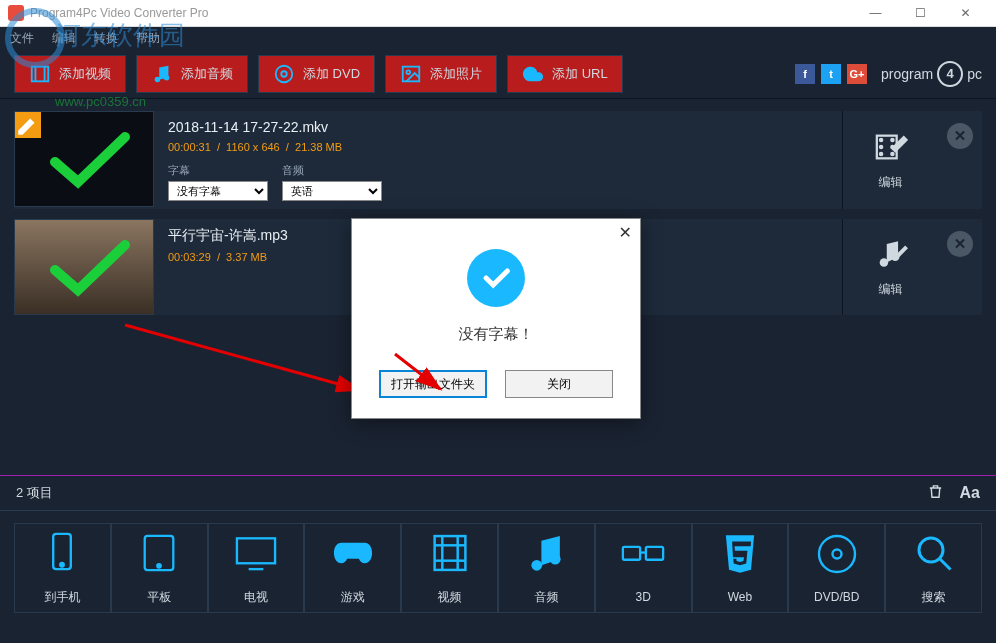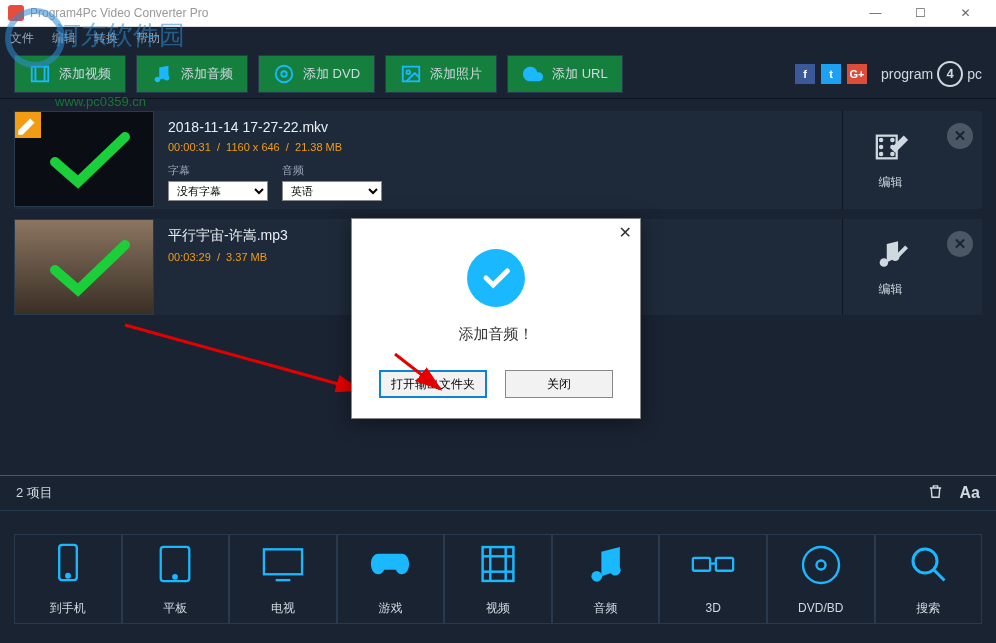--- a/index.html
+++ b/index.html
@@ -13,21 +13,21 @@
 
 .menubar { height: 22px; background: #1a2332; display: flex; align-items: center; padding: 0 10px; gap: 18px; position: relative; }
 .menu-item { color: #98a8b8; font-size: 12px; cursor: pointer; }
 
 .watermark { position: absolute; top: 0; left: 0; width: 220px; height: 70px; pointer-events: none; z-index: 100; }
 .watermark-circle { position: absolute; top: 8px; left: 5px; width: 60px; height: 60px; border: 6px solid rgba(46,141,214,0.55); border-radius: 50%; }
 .watermark-text1 { position: absolute; top: 18px; left: 55px; font-size: 26px; font-weight: normal; color: rgba(46,141,214,0.55); }
 .watermark-text2 { position: absolute; top: 50px; left: 55px; font-size: 13px; color: rgba(27,169,60,0.6); font-weight: normal; margin-top: 44px; }
 
 .toolbar { height: 50px; background: #1a2332; display: flex; align-items: center; padding: 0 14px; gap: 10px; border-bottom: 1px solid #0d1520; }
-.tool-btn { height: 38px; border: 1px solid #2a3a4e; background: #15803d; display: flex; align-items: center; padding: 12px 14px; gap: 8px; color: #d0d8e0; font-size: 13px; cursor: pointer; }
+.tool-btn { height: 38px; border: 1px solid #2a3a4e; background: #b91c1c; display: flex; align-items: center; padding: 12px 14px; gap: 8px; color: #d0d8e0; font-size: 13px; cursor: pointer; }
 .tool-btn .ico { width: 22px; height: 22px; display: flex; align-items: center; justify-content: center; }
 .toolbar-right { margin-left: auto; display: flex; align-items: center; gap: 6px; }
 .social { width: 20px; height: 20px; display: flex; align-items: center; justify-content: center; font-size: 11px; font-weight: bold; color: #fff; }
 .fb { background: #3b5998; } .tw { background: #1da1f2; } .gp { background: #dd4b39; }
 .brand { color: #d0d8e0; font-size: 14px; margin-left: 8px; display: flex; align-items: center; gap: 4px; }
 .brand-circle { width: 26px; height: 26px; border: 2px solid #d0d8e0; border-radius: 50%; display: flex; align-items: center; justify-content: center; font-size: 13px; font-weight: bold; }
 
 .file-list { padding: 12px 14px; }
 .file-item { display: flex; margin-bottom: 10px; background: #1e2a3a; position: relative; }
 .thumb { width: 140px; height: 96px; background: #0a0e14; position: relative; border: 1px solid #2a3a4e; }
@@ -43,21 +43,21 @@
 .edit-col { width: 96px; background: #1e2a3a; border-left: 1px solid #0d1520; display: flex; flex-direction: column; align-items: center; justify-content: center; gap: 6px; cursor: pointer; }
 .edit-col .ico-edit { color: #d0d8e0; }
 .edit-label { color: #d0d8e0; font-size: 12px; }
 .close-item { width: 44px; display: flex; align-items: flex-start; justify-content: center; padding-top: 12px; }
 .close-circle { width: 26px; height: 26px; border-radius: 50%; background: #4a5866; color: #1a2332; display: flex; align-items: center; justify-content: center; font-size: 15px; cursor: pointer; font-weight: bold; }
 
 .statusbar { position: absolute; left: 0; right: 0; top: 475px; height: 36px; display: flex; align-items: center; padding: 0 16px; color: #d0d8e0; font-size: 13px; border-top: 1px solid #a21caf; border-bottom: 1px solid #2a3a4e; }
 .status-right { margin-left: auto; display: flex; gap: 16px; align-items: center; }
 .status-ico { color: #d0d8e0; cursor: pointer; font-size: 16px; }
 
-.dock { position: absolute; left: 0; right: 0; bottom: 5px; height: 118px; display: flex; padding: 14px; gap: 0; }
+.dock { position: absolute; left: 0; right: 0; bottom: 16px; height: 118px; display: flex; padding: 14px; gap: 0; }
 .dock-item { flex: 1; border: 1px solid #2a3a4e; background: #1a2332; display: flex; flex-direction: column; align-items: center; justify-content: center; gap: 10px; cursor: pointer; }
 .dock-ico { color: #1ab8ff; }
 .dock-label { color: #d0d8e0; font-size: 12px; }
 
 .dialog { position: absolute; top: 218px; left: 351px; width: 290px; background: #fff; border: 1px solid #888; box-shadow: 0 4px 20px rgba(0,0,0,0.4); z-index: 200; }
 .dialog-close { position: absolute; top: 4px; right: 8px; font-size: 16px; cursor: pointer; color: #333; }
 .dialog-body { padding: 30px 20px 20px; text-align: center; }
 .success-circle { width: 58px; height: 58px; background: #1ab8ff; border-radius: 50%; margin: 0 auto 18px; display: flex; align-items: center; justify-content: center; }
 .dialog-msg { font-size: 15px; color: #333; margin-bottom: 26px; }
 .dialog-btns { display: flex; gap: 18px; justify-content: center; }
@@ -302,20 +302,26 @@
     </div>
   <div class="dock-item">
       <span class="dock-ico"><svg width="46" height="44" viewBox="0 0 32 18" fill="none" stroke="#1ab8ff" stroke-width="1.6">
           <rect x="2" y="4" width="12" height="9" rx="1"></rect>
           <rect x="18" y="4" width="12" height="9" rx="1"></rect>
           <line x1="14" y1="8" x2="18" y2="8"></line>
         </svg></span>
       <span class="dock-label">3D</span>
     </div>
   <div class="dock-item">
+      <span class="dock-ico"><svg width="38" height="44" viewBox="0 0 24 28" fill="#1ab8ff">
+          <path d="M3 2l2 22 7 2 7-2 2-22H3zm14 7H8.5l.3 3h7.9l-.7 8-4 1.2-4-1.2-.3-3h2l.1 1.5 2.2.6 2.2-.6.3-2.5H7.5L7 6h12l-.2 3z"></path>
+        </svg></span>
+      <span class="dock-label">Web</span>
+    </div>
+  <div class="dock-item">
       <span class="dock-ico"><svg width="42" height="44" viewBox="0 0 28 28" fill="none" stroke="#1ab8ff" stroke-width="1.6">
           <circle cx="14" cy="14" r="12"></circle>
           <circle cx="14" cy="14" r="3"></circle>
         </svg></span>
       <span class="dock-label">DVD/BD</span>
     </div>
   <div class="dock-item">
       <span class="dock-ico"><svg width="42" height="44" viewBox="0 0 28 28" fill="none" stroke="#1ab8ff" stroke-width="2">
           <circle cx="12" cy="12" r="8"></circle>
           <line x1="18" y1="18" x2="25" y2="25"></line>
@@ -325,19 +331,19 @@
 </div>
 
 <div class="dialog">
   <div class="dialog-close">✕</div>
   <div class="dialog-body">
     <div class="success-circle">
       <svg width="34" height="34" viewBox="0 0 24 24">
           <path d="M5 12l5 5L20 7" stroke="#fff" stroke-width="3.5" fill="none" stroke-linecap="round"></path>
         </svg>
     </div>
-    <div class="dialog-msg">添加音频！</div>
+    <div class="dialog-msg">没有字幕！</div>
     <div class="dialog-btns">
       <button class="dlg-btn primary">打开输出文件夹</button>
       <button class="dlg-btn">关闭</button>
     </div>
   </div>
 </div>
 
 </body></html>

